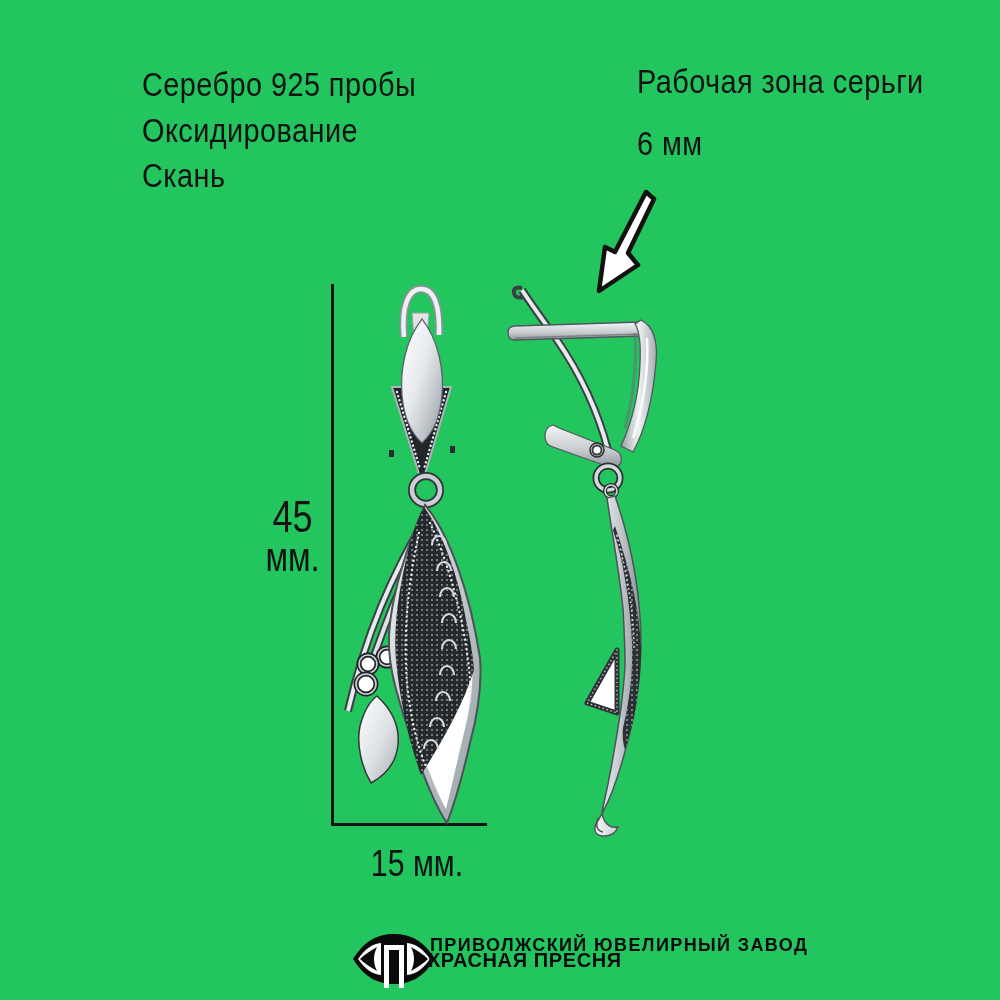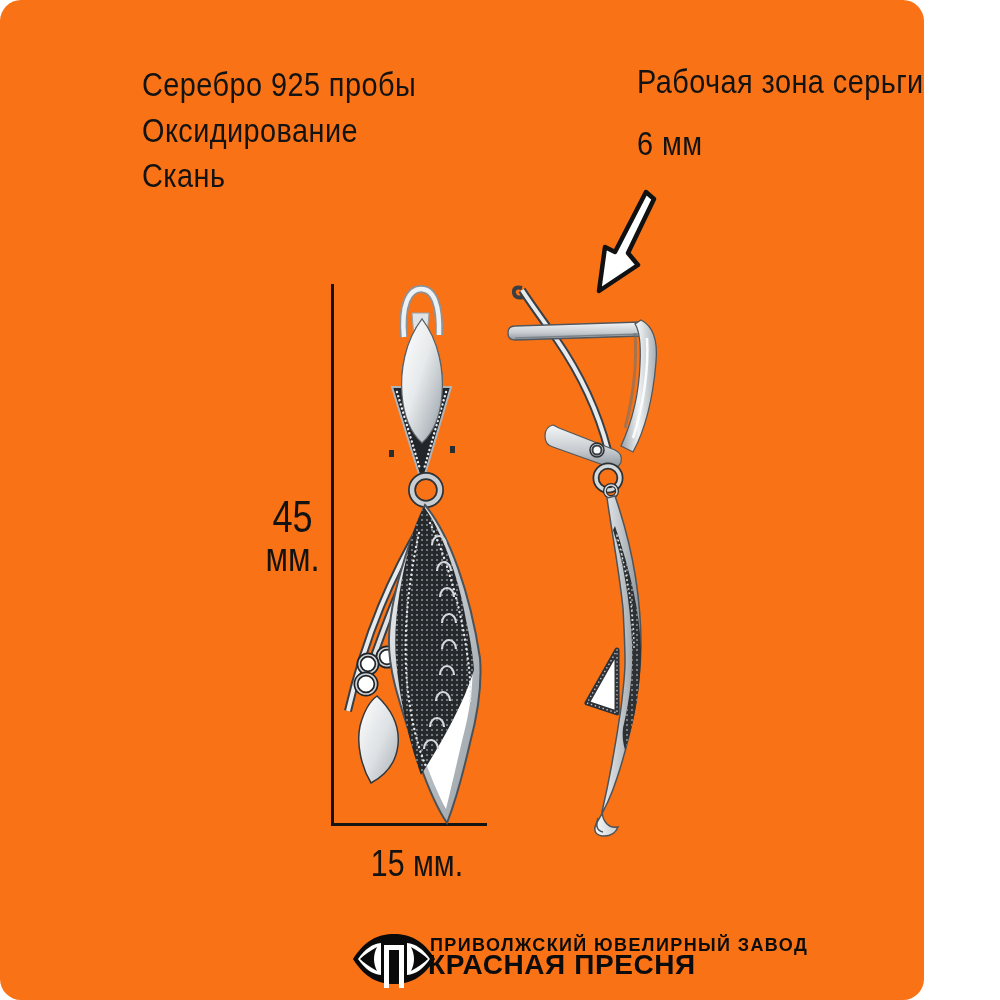--- a/index.html
+++ b/index.html
@@ -1,34 +1,34 @@
 <!DOCTYPE html>
 <html><head>
 <meta charset="utf-8">
 <style>
   html,body{margin:0;padding:0;background:#ffffff;}
   .canvas{
-    position:relative;width:924px;height:1000px;background:#f97316;overflow:hidden;
-    font-family:"Liberation Sans",sans-serif;color:#131313;border-radius:21px;
+    position:relative;width:1000px;height:1000px;background:#22c55e;overflow:hidden;
+    font-family:"Liberation Sans",sans-serif;color:#131313;
   }
   .note{position:absolute;font-size:34px;line-height:45.5px;letter-spacing:.5px;
         transform:scaleX(.85);transform-origin:left top;white-space:nowrap;font-weight:400;}
   .note-line{display:block;}
   .zone-line{position:absolute;font-size:34px;letter-spacing:.5px;transform:scaleX(.85);
         transform-origin:left top;white-space:nowrap;}
   .dim-v{position:absolute;left:331px;top:284px;width:3px;height:542px;background:#141414;}
   .dim-h{position:absolute;left:331px;top:823px;width:156px;height:3px;background:#141414;}
   .dim-label{position:absolute;text-align:center;transform:scaleX(.82);transform-origin:center top;}
   .dim-45{left:245px;top:497px;width:95px;font-size:44px;line-height:40px;}
   .dim-45 .unit{font-size:40px;}
   .dim-15{left:352px;top:843px;width:130px;font-size:37px;}
   .abs{position:absolute;}
   .footer-factory{position:absolute;left:430px;top:935px;font-size:18px;font-weight:700;
         letter-spacing:1.4px;white-space:nowrap;color:#0c0c0c;}
-  .footer-brand{position:absolute;left:428px;top:949px;font-size:28px;font-weight:800;
+  .footer-brand{position:absolute;left:428px;top:949px;font-size:20px;font-weight:800;
         letter-spacing:.6px;white-space:nowrap;color:#0c0c0c;}
 </style>
 </head>
 <body>
 
 <div class="canvas">
 
   <div class="note" style="left:142px;top:62px;">
     <span class="note-line">Серебро 925 пробы</span>
     <span class="note-line">Оксидирование</span>

